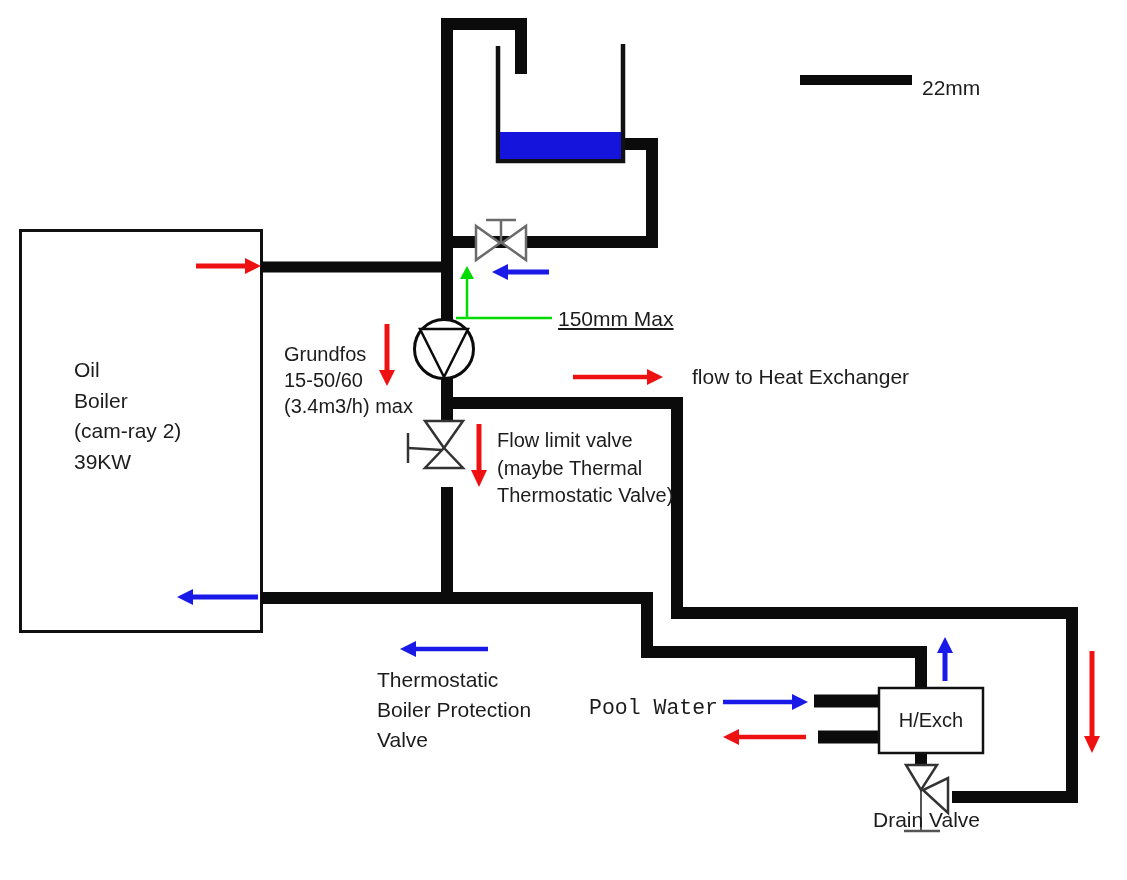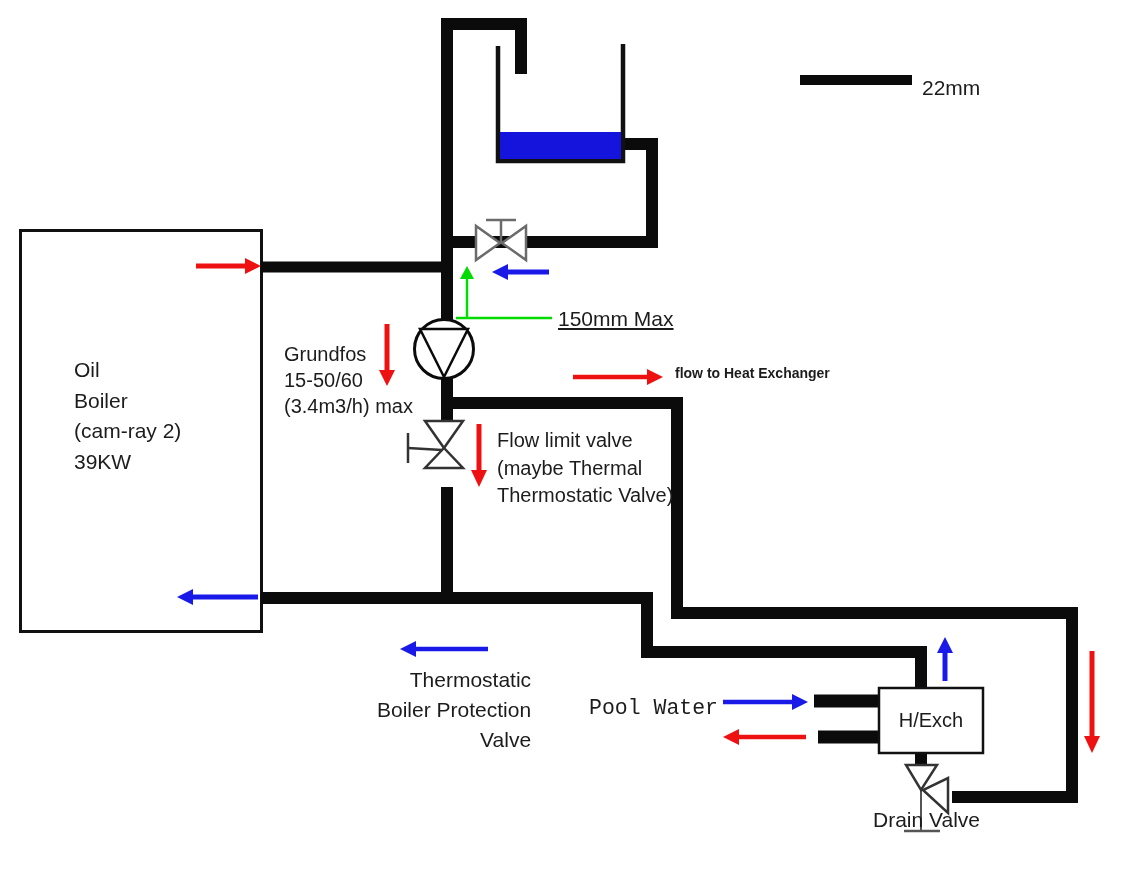--- a/index.html
+++ b/index.html
@@ -147,29 +147,29 @@
 
 
   <div class="lbl" style="left:558px;top:307px;font-size:21px;text-decoration:underline;">150mm Max</div>
 
   <div class="lbl" style="left:284px;top:328px;font-size:20px;line-height:26px;margin-top:13px;">
     <span>Grundfos</span>
     <span>15-50/60</span>
     <span>(3.4m3/h) max</span>
   </div>
 
-  <div class="lbl" style="left:675px;top:365px;font-size:14px;font-weight:bold;">flow to Heat Exchanger</div>
+  <div class="lbl" style="left:692px;top:365px;font-size:21px;">flow to Heat Exchanger</div>
 
   <div class="lbl" style="left:497px;top:427px;font-size:20px;line-height:27.5px;">
     <span>Flow limit valve</span>
     <span>(maybe Thermal</span>
     <span>Thermostatic Valve)</span>
   </div>
 
-  <div class="lbl" style="left:377px;top:665px;font-size:21px;line-height:30px;text-align:right;">
+  <div class="lbl" style="left:377px;top:665px;font-size:21px;line-height:30px;">
     <span>Thermostatic</span>
     <span>Boiler Protection</span>
     <span>Valve</span>
   </div>
 
   <div class="lbl" style="left:589px;top:696px;font-size:21.5px;font-family:Liberation Mono, monospace;">Pool Water</div>
 
   <div class="hexch-label">H/Exch</div>
 
   <div class="lbl" style="left:866px;top:808px;font-size:21px;margin-left:7px;">Drain Valve</div>

